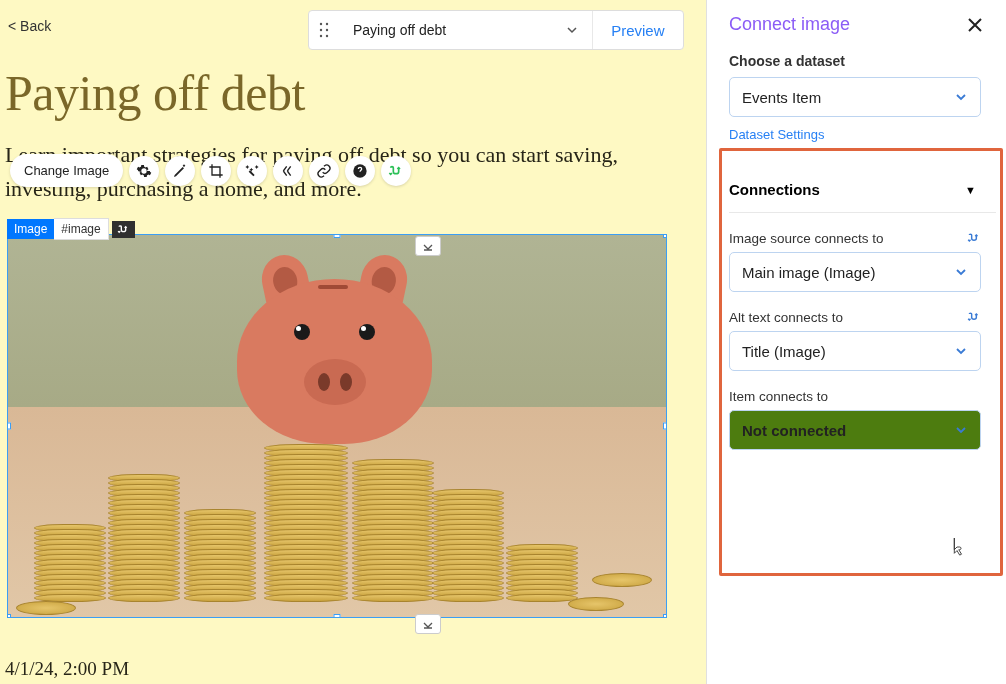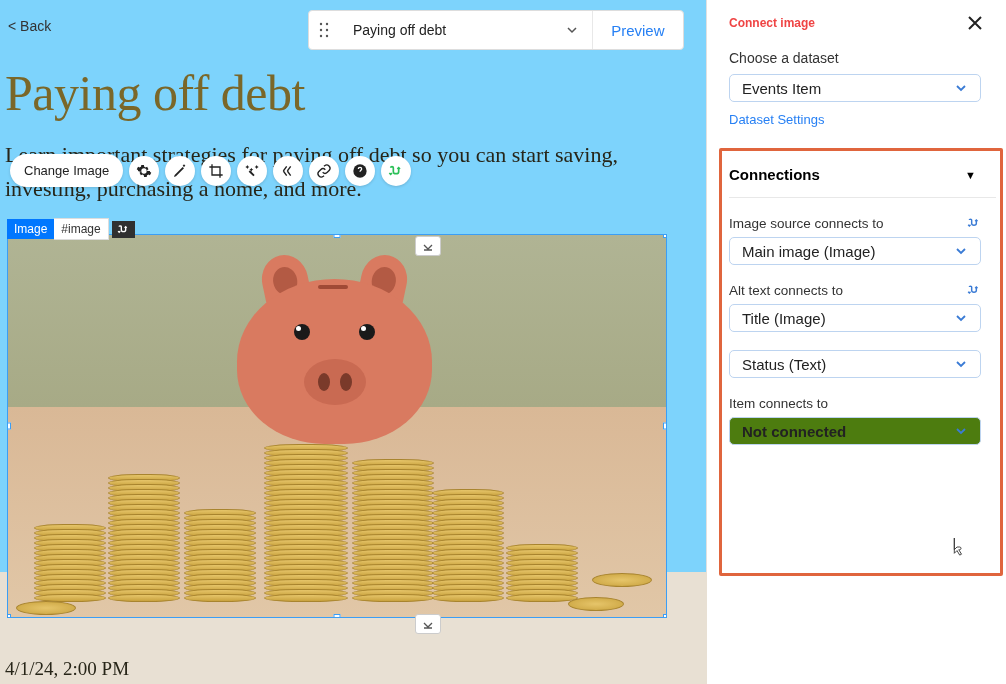--- a/index.html
+++ b/index.html
@@ -1,18 +1,18 @@
 <!DOCTYPE html>
 <html><head>
   <meta charset="utf-8">
   <style>
     * { box-sizing: border-box; margin: 0; padding: 0; font-family: -apple-system, BlinkMacSystemFont, 'Segoe UI', Helvetica, Arial, sans-serif; }
     body { width: 1006px; height: 684px; display: flex; overflow: hidden; background: #e8e0d3; }
     
-    .main-area { width: 707px; height: 572px; position: relative; background: #7dd3fc; border-right: 1px solid #e0e0e0; }
+    .main-area { width: 707px; height: 684px; position: relative; background: #fef9c3; border-right: 1px solid #e0e0e0; }
     
     .back-link { position: absolute; top: 18px; left: 8px; font-size: 14px; color: #333; cursor: pointer; }
     
     .top-toolbar { position: absolute; top: 10px; left: 308px; display: flex; align-items: center; background: #fff; border: 1px solid #ddd; border-radius: 4px; height: 40px; }
     .drag-handle { padding: 0 10px; color: #555; cursor: grab; display: flex; align-items: center; }
     .drag-handle svg { width: 10px; height: 16px; }
     .title-select { display: flex; align-items: center; padding: 0 14px; gap: 120px; color: #222; font-size: 14px; cursor: pointer; height: 100%; }
     .chevron-dn { width: 12px; height: 12px; }
     .divider { width: 1px; height: 38px; background: #e8e8e8; }
     .preview-link { color: #2780f4; padding: 0 18px; font-size: 15px; cursor: pointer; }
@@ -75,24 +75,24 @@
     .loose { position:absolute; bottom:10px; width:60px; height:14px; background: radial-gradient(#e6c56a,#c9a23e); border:1px solid #a8842e; border-radius:50%; }
     .l1 { left: 8px; bottom: 2px; }
     .l2 { left: 560px; bottom: 6px; width:56px; }
     .l3 { left: 584px; bottom: 30px; }
     
     .timestamp { position: absolute; top: 658px; left: 5px; font-size: 19px; color: #272518; font-family: Georgia, serif; }
     
     
     .panel { flex: 1; background: #fff; padding: 14px 10px 14px 22px; height: 684px; overflow: hidden; position: relative; }
     .panel-head { display: flex; justify-content: space-between; align-items: center; margin-bottom: 18px; }
-    .panel-head h2 { font-size: 12px; font-weight: 700; color: #ef4444; }
+    .panel-head h2 { font-size: 18px; font-weight: 400; color: #8b5cf6; }
     .close-x { width: 18px; height: 18px; cursor: pointer; color: #222; margin-right: 12px; }
-    .panel-label { font-size: 14px; color: #333; margin-bottom: 8px; display: block; }
-    .dropdown { width: 252px; height: 28px; border: 1px solid #bdd4f0; border-radius: 5px; background: #fff; display: flex; align-items: center; justify-content: space-between; padding: 0 12px; font-size: 15px; color: #222; cursor: pointer; }
+    .panel-label { font-size: 14px; color: #333; margin-bottom: 8px; display: block; font-weight: bold; }
+    .dropdown { width: 252px; height: 40px; border: 1px solid #bdd4f0; border-radius: 5px; background: #fff; display: flex; align-items: center; justify-content: space-between; padding: 0 12px; font-size: 15px; color: #222; cursor: pointer; }
     .dropdown svg { width: 14px; height: 14px; color: #3a7bd5; }
     .link-txt { color: #2780f4; font-size: 13px; margin-top: 10px; display: inline-block; cursor: pointer; }
     
     .highlight-box { position: absolute; top: 148px; left: 12px; right: 3px; bottom: 108px; border: 3px solid #e0653d; pointer-events: none; border-radius: 2px; }
     
     .sec-head { display: flex; justify-content: space-between; align-items: center; padding: 14px 10px 14px 0; border-bottom: 1px solid #e8e8e8; margin-top: 24px; cursor: pointer; }
     .sec-head h3 { font-size: 15px; font-weight: 700; }
     .sec-head .tri { font-size: 11px; margin-right: 10px; }
     
     .field-wrap { margin-top: 18px; position: relative; }
@@ -437,26 +437,20 @@
     </div>
     <div class="dropdown">
       <span>Title (Image)</span>
       <svg viewBox="0 0 14 14">
           <path d="M3 5l4 4 4-4" stroke="#3a7bd5" stroke-width="1.8" fill="none"></path>
         </svg>
     </div>
   </div>
 
   <div class="field-wrap">
-    <div class="dropdown">
-      <span>Status (Text)</span>
-      <svg viewBox="0 0 14 14">
-          <path d="M3 5l4 4 4-4" stroke="#3a7bd5" stroke-width="1.8" fill="none"></path>
-        </svg>
-    </div>
   </div>
 
   <div class="field-wrap">
     <div class="field-label-row">
       <span>Item connects to</span>
     </div>
     <div class="dropdown hover">
       <span>Not connected</span>
       <svg viewBox="0 0 14 14">
           <path d="M3 5l4 4 4-4" stroke="#3a7bd5" stroke-width="1.8" fill="none"></path>

